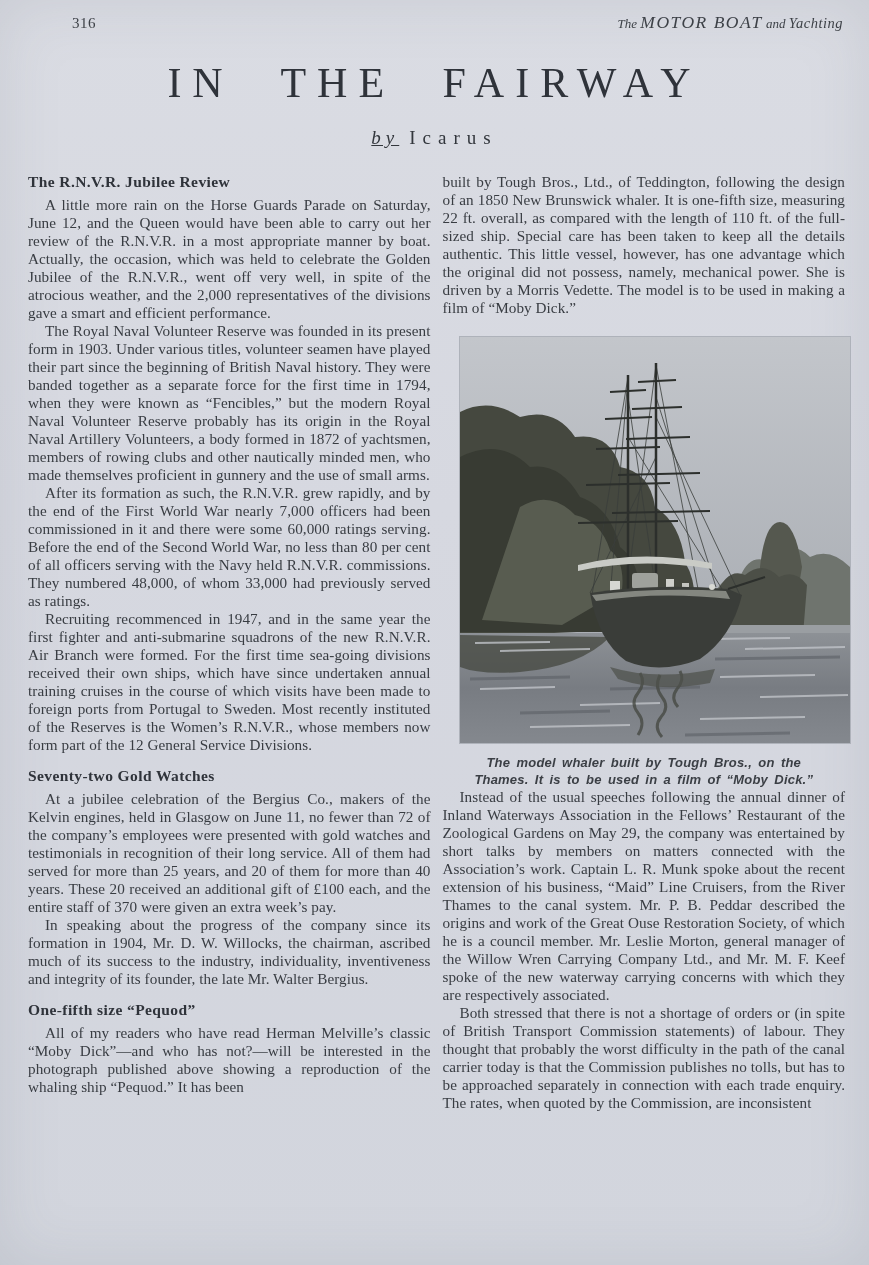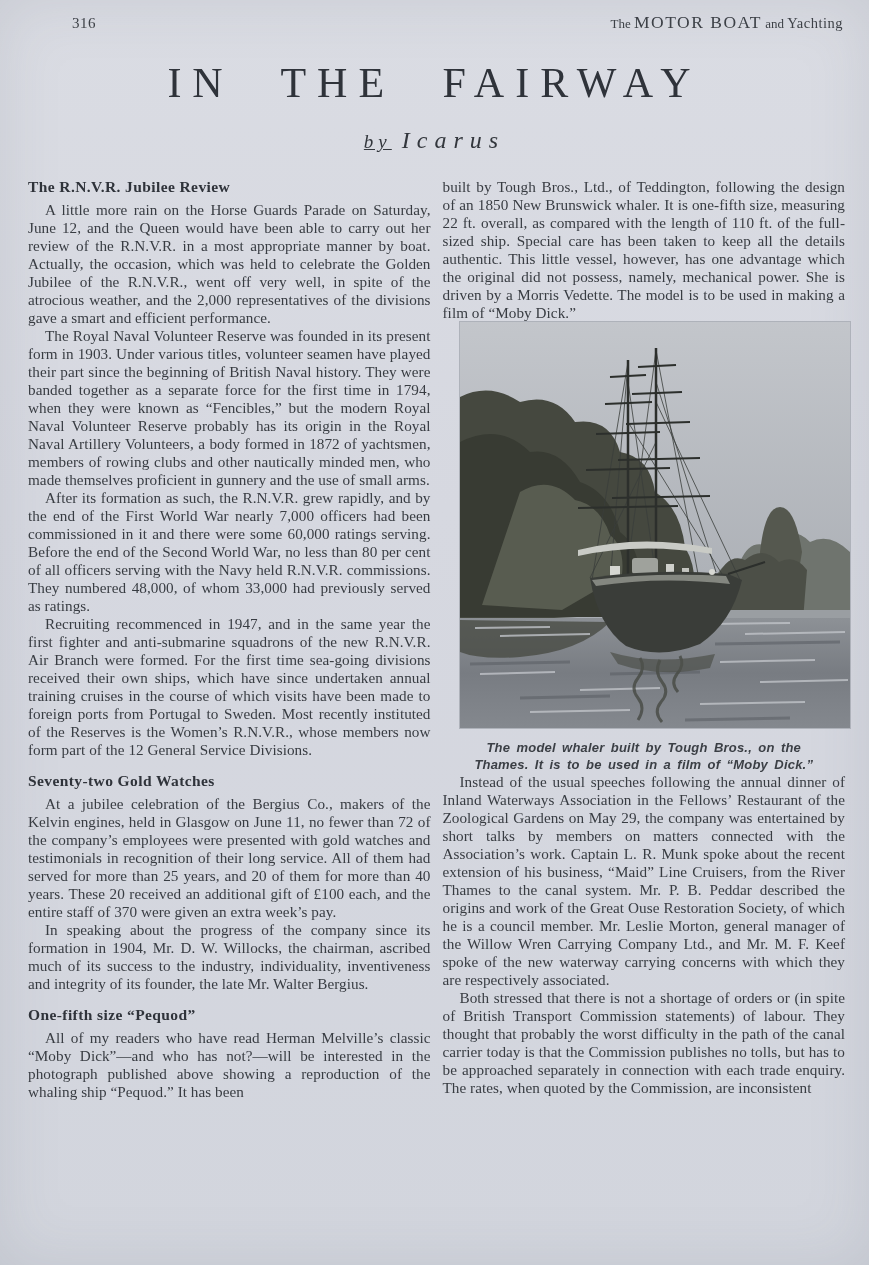--- a/index.html
+++ b/index.html
@@ -13,40 +13,40 @@
     font-family:"Liberation Serif", serif;
     overflow:hidden;
     box-shadow:inset 0 0 60px rgba(120,125,140,.18);
   }
   .running-head {
     display:flex; justify-content:space-between; align-items:baseline;
     padding:12px 26px 0 28px;
     margin-left:44px;
   }
   .folio { font-size:15px; color:#3d4147; letter-spacing:.5px; }
-  .masthead { color:#3d4147; white-space:nowrap; }
+  .masthead { font-style:italic; color:#3d4147; white-space:nowrap; }
   .masthead .mh-small { font-size:13px; }
   .masthead .mh-big { font-size:17.5px; letter-spacing:1.5px; }
   .masthead .mh-yacht { font-size:14.5px; letter-spacing:.5px; }
   .article-title {
     text-align:center;
     margin-top:26px;
     font-size:42px;
     font-weight:400;
     color:#2f333a;
     letter-spacing:11px;
     word-spacing:26px;
   }
   .byline {
     text-align:center;
     margin-top:20px;
     color:#33373d;
   }
   .byline .by { font-style:italic; font-size:19px; letter-spacing:5px; margin-right:10px;text-decoration:underline; }
-  .byline .author { font-size:24px; letter-spacing:7px;font-style:italic; }
+  .byline .author { font-size:19px; letter-spacing:7px; }
   .columns {
     display:flex;
     gap:12px;
     padding:0 24px 0 28px;
     margin-top:24px;
     justify-content:space-between;
   }
   .col { width:50%; }
   .col h3 {
     font-size:15.5px;
@@ -60,21 +60,21 @@
     font-size:15.2px;
     line-height:18px;
     text-align:justify;
     text-indent:17px;
     color:#383c42;
     letter-spacing:.05px;
   }
   .col p.noindent { text-indent:0; }
   figure.photo {
     width:368px;
-    margin:0 auto 0 auto;
+    margin:20px auto 0 auto;
   }
   .photo-frame {
     width:390px; height:406px;
     background:#b9bcc2;
     box-shadow:0 0 0 1px #aeb2ba;
   }
   figcaption {
     font-family:"Liberation Sans", sans-serif;
     font-style:italic;
     font-weight:700;

